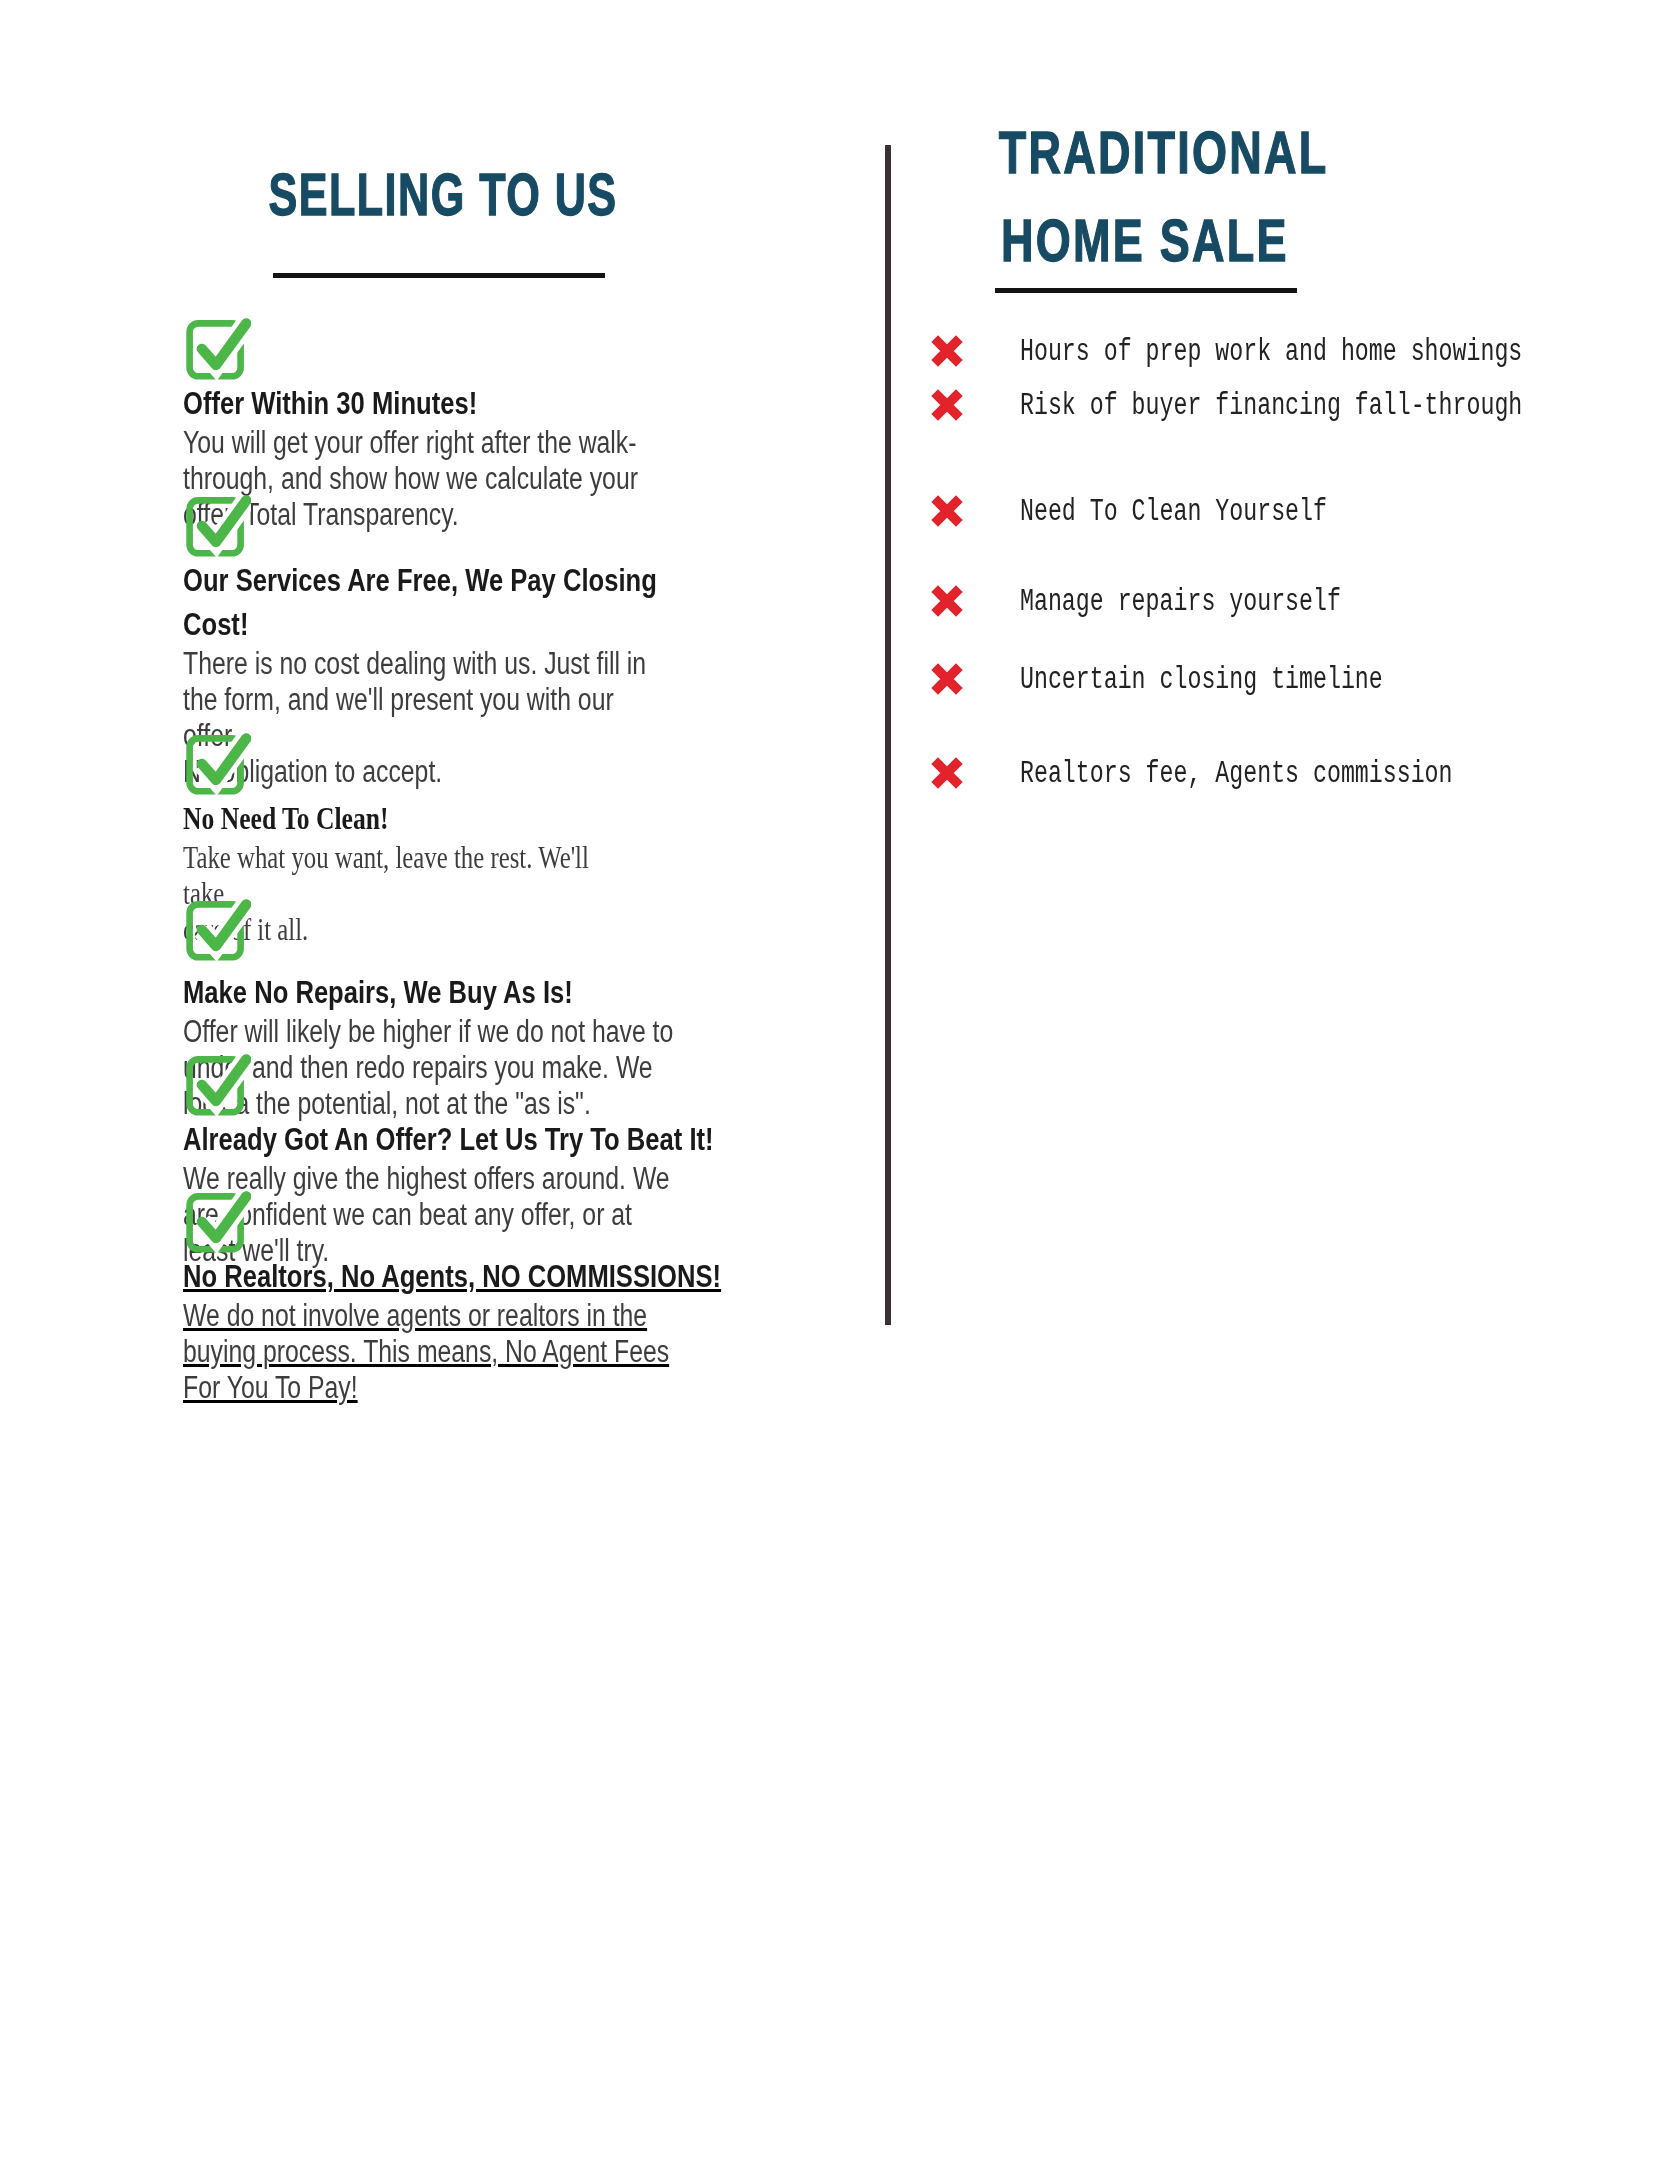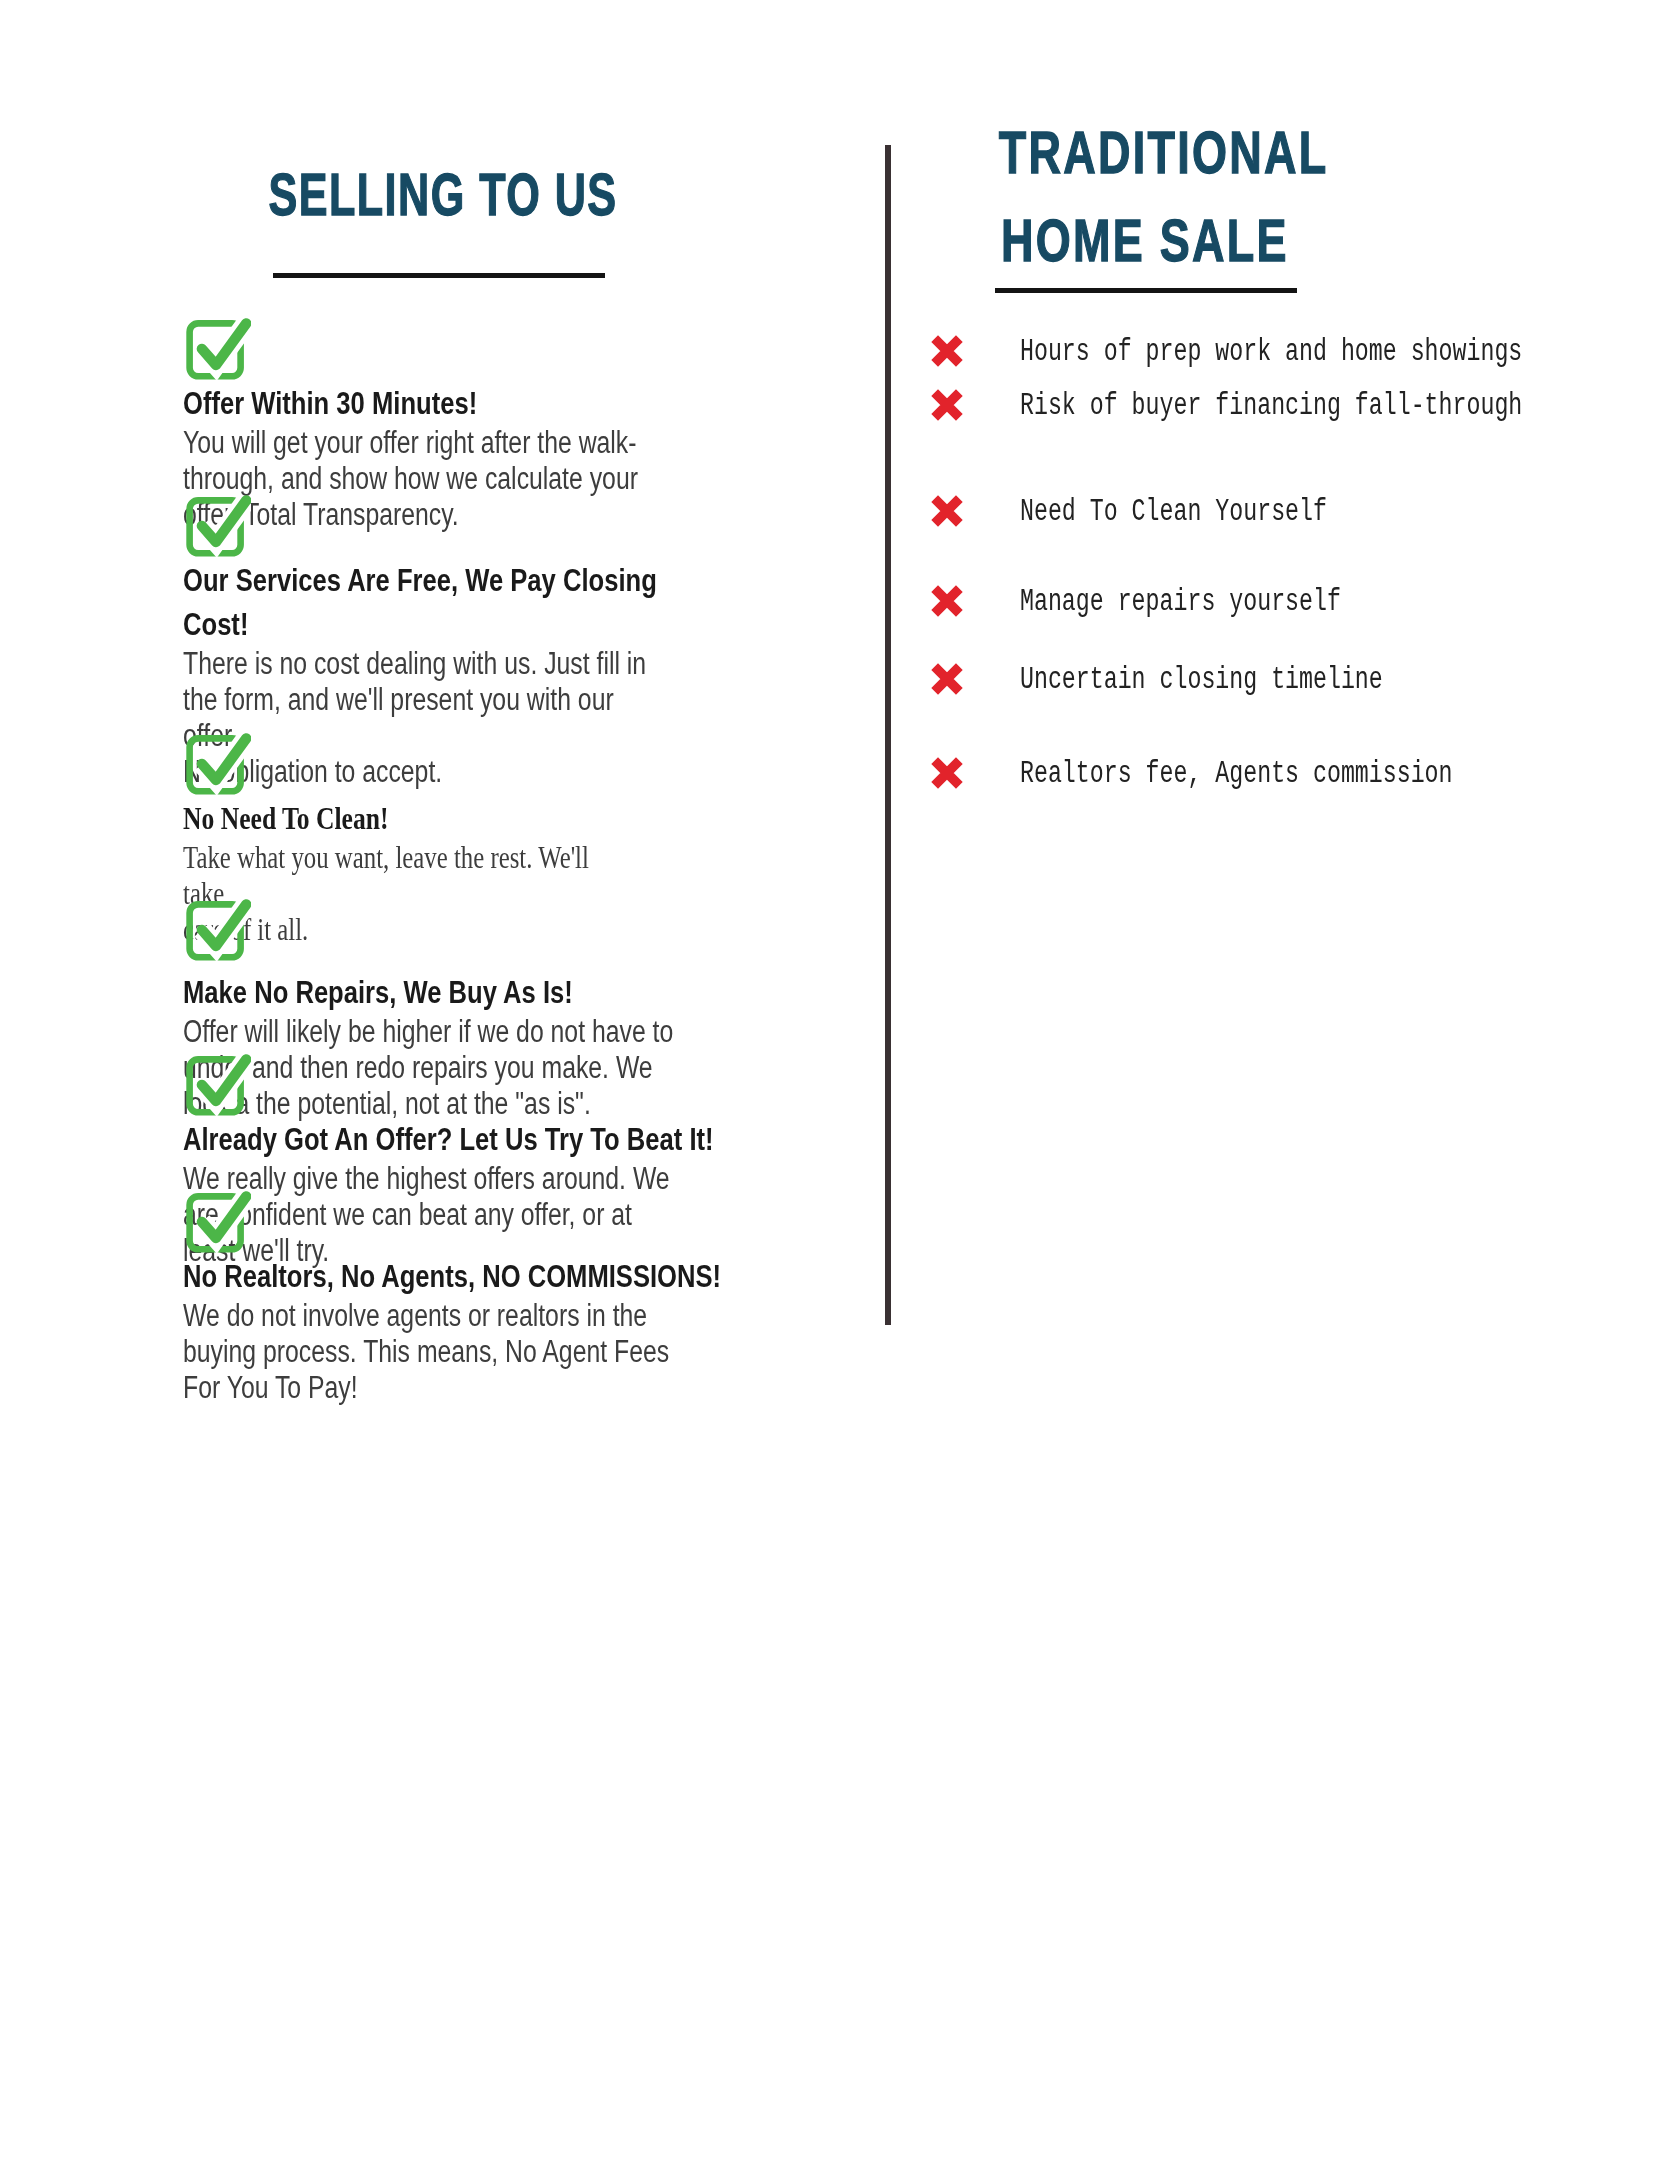--- a/index.html
+++ b/index.html
@@ -68,21 +68,21 @@
     left: 0;
     display: flex;
     align-items: flex-start;
     flex-direction: column;
   }
   .check-item:nth-of-type(1) { top: 2px;   }
   .check-item:nth-of-type(2) { top: 179px; }
   .check-item:nth-of-type(3) { top: 417px; font-family: Liberation Serif, serif; }
   .check-item:nth-of-type(4) { top: 583px; gap: 8px; }
   .check-item:nth-of-type(5) { top: 738px; }
-  .check-item:nth-of-type(6) { top: 875px; }
+  .check-item:nth-of-type(6) { top: 875px; text-decoration: underline; }
 
   .check-icon-wrap {
     flex: 0 0 68px;
     width: 68px; height: 68px;
     margin-right: 34px;
     margin-top: -2px;
   }
   .check-icon-wrap svg { width: 68px; height: 68px; display: block; }
 
   .check-text {

